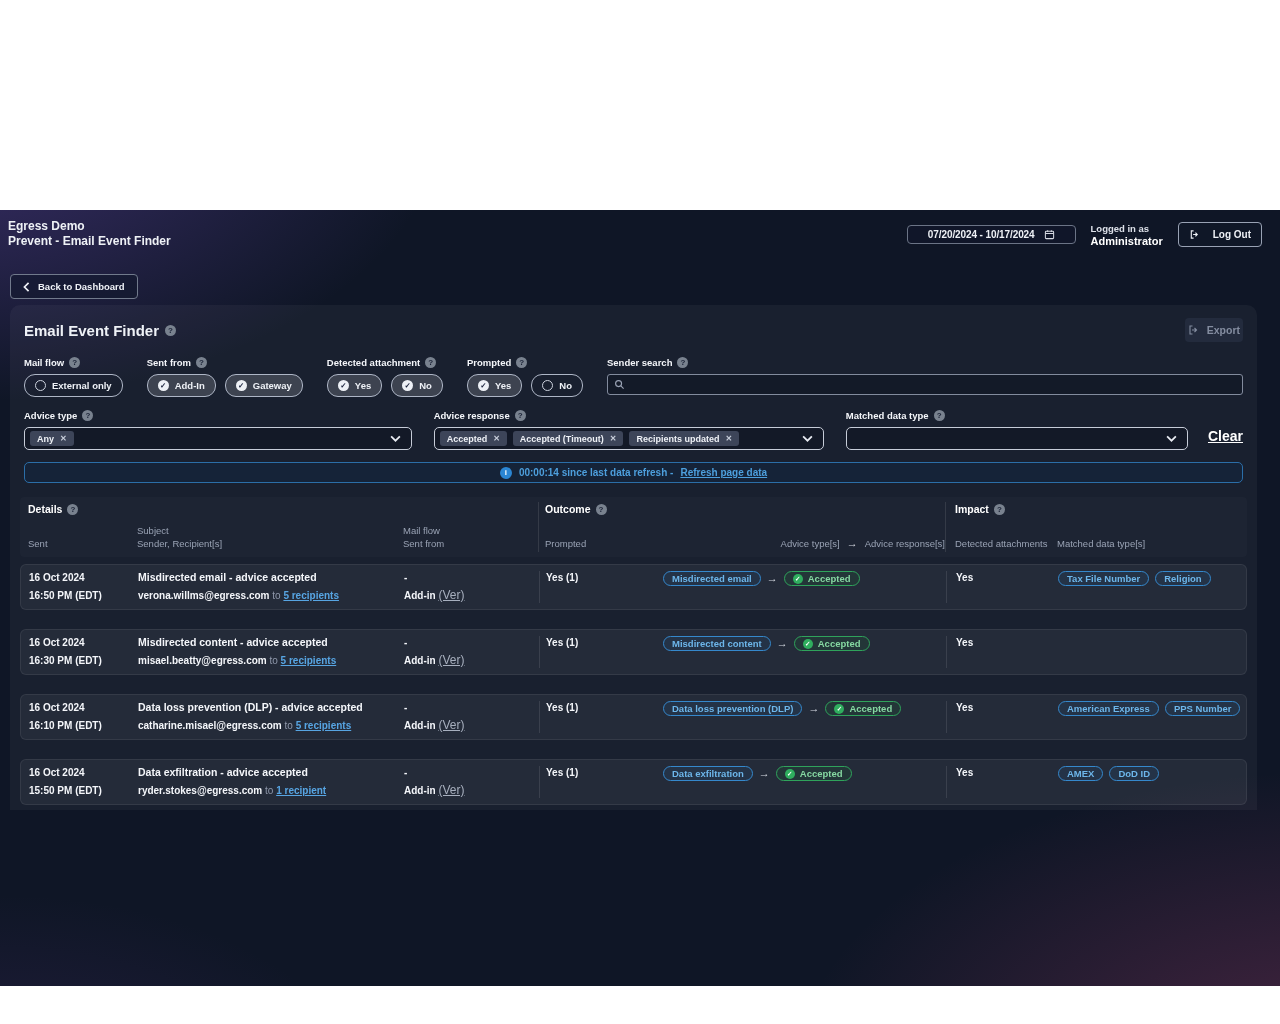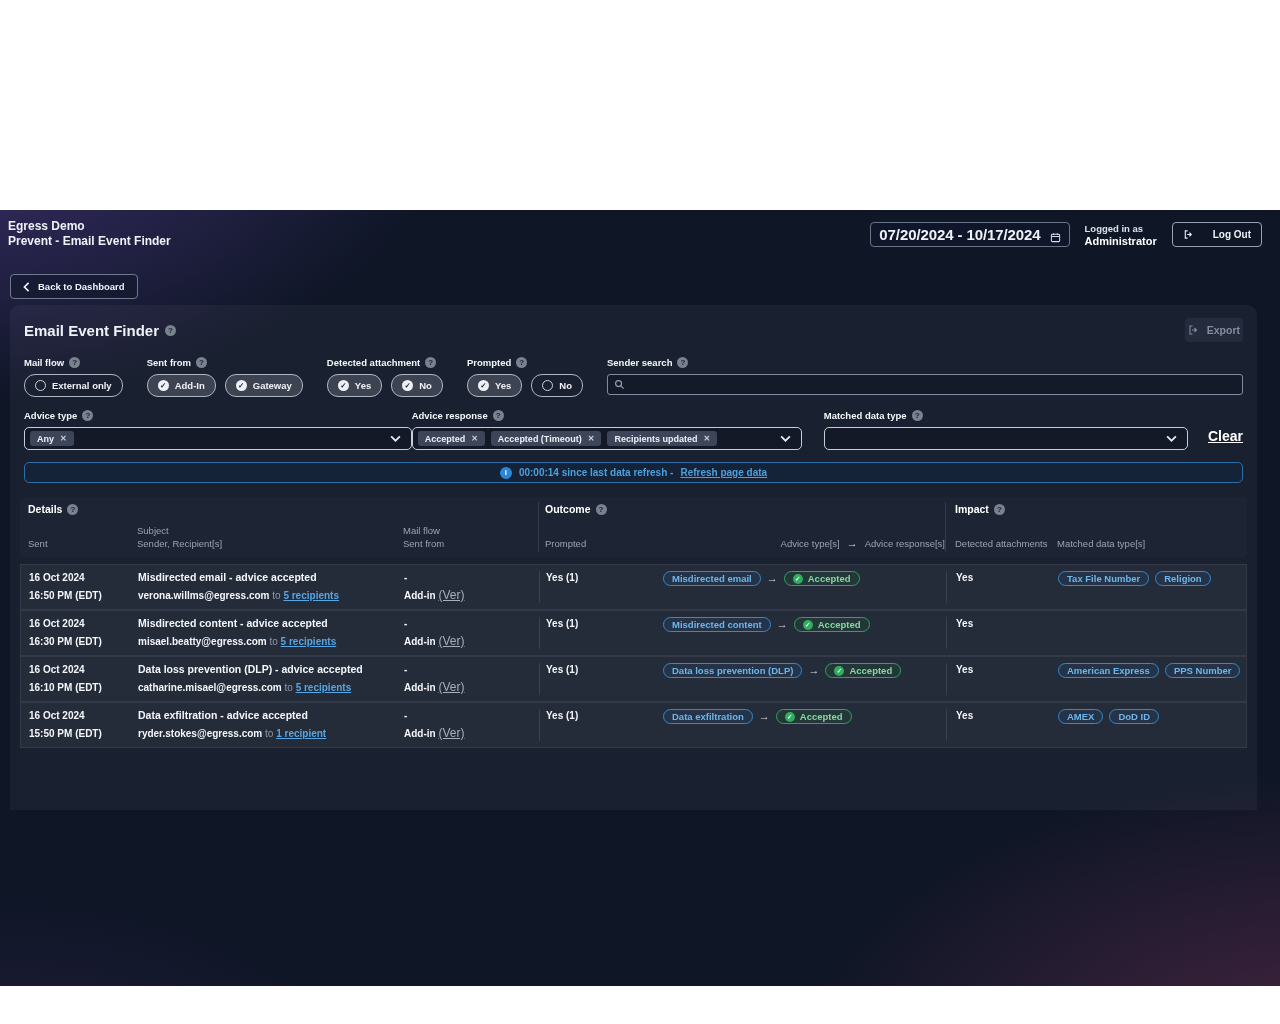--- a/index.html
+++ b/index.html
@@ -9,26 +9,26 @@
          color:#eef1f6; font-weight:700; font-size:11px;
          background:
            radial-gradient(900px 520px at -4% -12%, rgba(96,68,165,0.55), rgba(96,68,165,0) 55%),
            radial-gradient(980px 560px at 104% 112%, rgba(168,62,112,0.38), rgba(168,62,112,0) 55%),
            radial-gradient(700px 420px at 0% 118%, rgba(92,52,132,0.28), rgba(92,52,132,0) 55%),
            #0f1626; }
 
   
   .app-title { position:absolute; left:8px; top:9px; font-size:12px; line-height:15px; }
   .header-right { position:absolute; right:18px; top:12px; display:flex; align-items:center; gap:15px; }
-  .date-range { display:flex; align-items:flex-end; gap:9px; padding:3px 8px; border:1px solid #6b7486;
-                border-radius:4px; background:rgba(16,24,43,0.6); font-size:15px; letter-spacing:-0.1px; cursor:pointer; }
+  .date-range { display:flex; align-items:flex-start; gap:9px; padding:3px 20px; border:1px solid #6b7486;
+                border-radius:4px; background:rgba(16,24,43,0.6); font-size:10px; letter-spacing:-0.1px; cursor:pointer; }
   .logged-in { line-height:12px; }
   .logged-in .l1 { font-size:9.5px; color:#dde1e9; }
   .logged-in .l2 { font-size:11px; color:#ffffff; }
-  .logout-btn { display:flex; align-items:center; gap:19px; padding:6px 10px; border:1px solid #99a2b4;
+  .logout-btn { display:flex; align-items:center; gap:13px; padding:6px 10px; border:1px solid #99a2b4;
                 border-radius:4px; background:rgba(16,24,43,0.4); color:#eef1f6; font-size:10px; font-weight:700;
                 font-family:inherit; cursor:pointer; }
   .back-btn { position:absolute; left:10px; top:64px; display:flex; align-items:center; gap:8px;
               padding:6px 12px; border:1px solid #717a8c; border-radius:4px; background:rgba(16,24,43,0.55);
               color:#eef1f6; font-size:9.5px; font-weight:700; font-family:inherit; cursor:pointer; }
 
   
   .panel { position:absolute; left:10px; top:95px; width:1247px; height:505px; box-sizing:border-box;
            padding:0 14px; background:rgba(255,255,255,0.045); border-radius:10px 10px 0 0; }
   .panel-head { display:flex; justify-content:space-between; align-items:center; padding-top:13px; }
@@ -52,21 +52,21 @@
   .fradio { width:11px; height:11px; border-radius:50%; border:1.5px solid #cdd3de; box-sizing:border-box; }
   .sender-group { flex:1; margin-right:0; }
   .search-box { position:relative; }
   .search-box svg { position:absolute; left:7px; top:5px; }
   .search-input { width:100%; height:21px; box-sizing:border-box; background:rgba(10,16,30,0.35);
                   border:1px solid #828b9d; border-radius:3px; color:#eef1f6; padding:0 8px 0 25px;
                   font:700 10px "Liberation Sans", sans-serif; outline:none; }
 
   
   .frow2 { display:flex; margin-top:13px; align-items:flex-end; }
-  .w1 { width:31.8%; } .w2 { width:32%; } .w3 { flex:1; margin-left:22px; }
+  .w1 { width:31.8%; } .w2 { width:32%; margin-left:22px; } .w3 { flex:1; margin-left:22px; }
   .dd { height:23px; box-sizing:border-box; border:1px solid #c6ccd8; border-radius:5px;
         background:rgba(8,13,26,0.35); display:flex; align-items:center; padding:0 10px 0 5px; cursor:pointer; }
   .dd .tags { display:flex; gap:6px; flex:1; }
   .tag { background:#3d4559; border-radius:3px; height:15px; display:inline-flex; align-items:center;
          gap:6px; padding:0 7px; font-size:9px; color:#eef1f6; }
   .tagx { font-size:8px; color:#c9cfdb; cursor:pointer; }
   .clear-link { margin-left:20px; padding-bottom:6px; font-size:14px; color:#ffffff;
                 text-decoration:underline; cursor:pointer; white-space:nowrap; }
 
   
@@ -86,22 +86,22 @@
   .g-impact  { grid-column:6/8; padding-left:10px; }
   .chead { margin-top:9px; color:#9aa3b5; font-weight:400; font-size:9.5px; line-height:13px; }
   .chead > div { display:flex; flex-direction:column; justify-content:flex-end; }
   .hc1 { padding-left:8px; } .hc2 { padding-left:2px; } .hc3 { padding-left:3px; }
   .hc4 { padding-left:7px; } .hc5 { padding-left:30px; flex-direction:row !important; gap:7px; align-items:flex-end; }
   .hc6 { padding-left:10px; } .hc7 { padding-left:2px; }
   .vdiv { position:absolute; width:1px; background:rgba(255,255,255,0.10); top:5px; bottom:5px; }
   .vd1 { left:518px; } .vd2 { left:925px; }
 
   .tbody { margin:0 -4px; }
-  .row-card { position:relative; height:46px; box-sizing:border-box; 
-              background:rgba(255,255,255,0.05); border:1px solid rgba(255,255,255,0.07); border-radius:0;
+  .row-card { position:relative; height:46px; box-sizing:border-box; margin-bottom:19px;
+              background:rgba(255,255,255,0.05); border:1px solid rgba(255,255,255,0.07); border-radius:6px;
               display:grid; grid-template-columns:115px 265px 138px 117px 290px 110px 1fr; cursor:pointer; }
   .row-card .vdiv { top:6px; bottom:6px; }
   .cell { padding-top:7px; font-size:10px; line-height:11px; color:#f4f6fa; }
   .c-sent { padding-left:8px; }
   .c-sent .t2 { margin-top:7px; }
   .c-subject { padding-left:2px; }
   .subj { font-size:10.5px; }
   .sender-line { margin-top:7px; white-space:nowrap; }
   .to-word { color:#8f98ab; font-weight:400; }
   .link { color:#57a5e3; text-decoration:underline; font-weight:700; cursor:pointer; }

